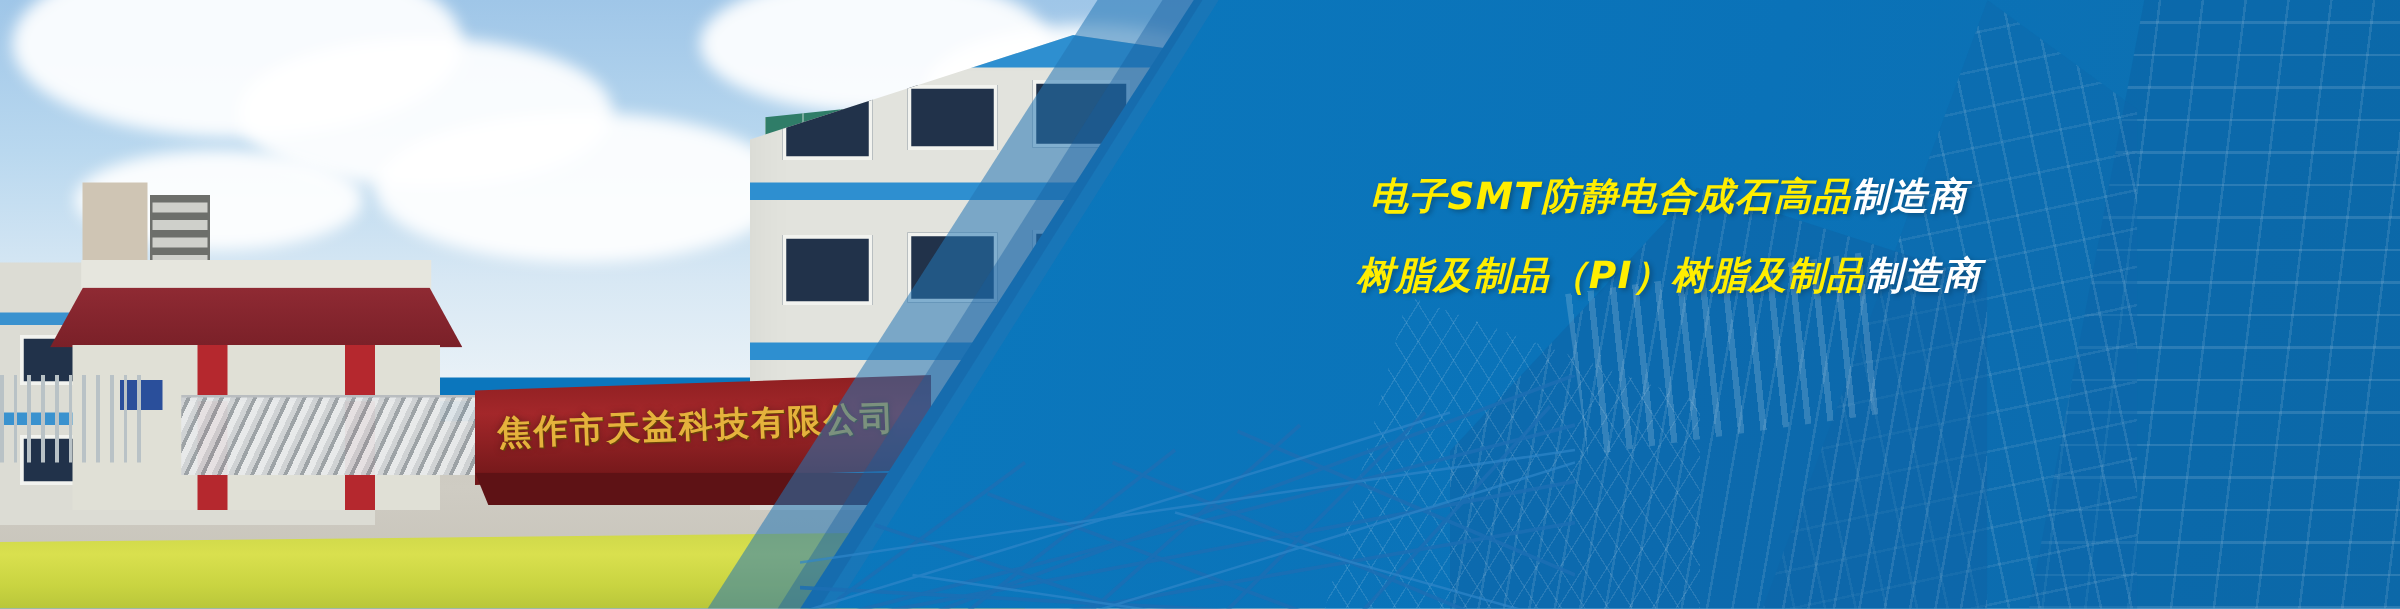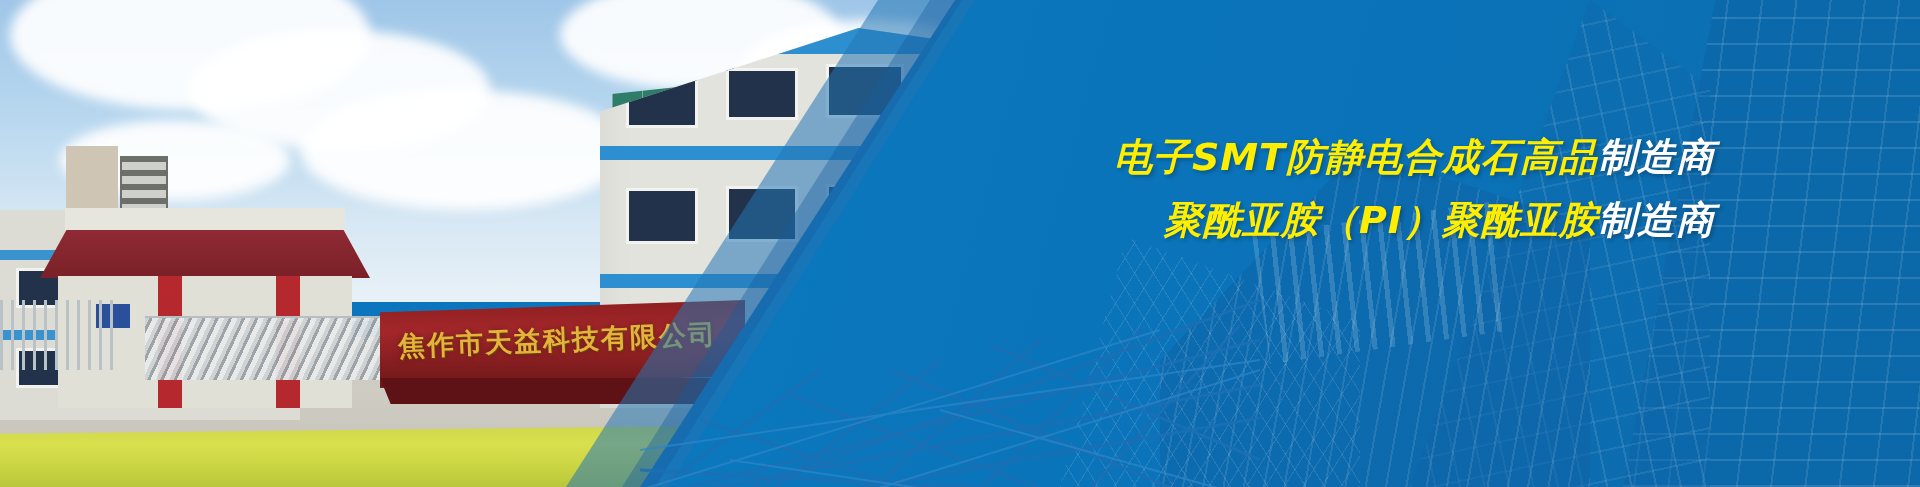--- a/index.html
+++ b/index.html
@@ -229,26 +229,25 @@
     left:955px;
     top:126px;
     width:760px;
     text-align:center;
     z-index:20;
   }
   .hline{
     font-family:"DejaVu Sans","Liberation Sans",sans-serif;
     font-weight:bold;
     font-style:italic;
-    font-size:38px;
+    font-size:30px;
     line-height:63px;
     white-space:nowrap;
     letter-spacing:1px;
     text-shadow:2px 2px 4px rgba(0,0,0,.28);
-    text-align:right;
   }
   .hl-y{color:#ffee00;}
   .hl-w{color:#ffffff;}
 </style>
 </head>
 <body>
 
 <div class="banner">
 
   <div class="photo">
@@ -355,17 +354,17 @@
         <path d="M300 110 L620 200"></path>
       </g>
     </svg>
   </div>
 
   <div class="headline">
     <div class="hline">
       <span class="hl-y">电子SMT防静电合成石高品</span><span class="hl-w">制造商</span>
     </div>
     <div class="hline">
-      <span class="hl-y">聚酰亚胺（PI）聚酰亚胺</span><span class="hl-w">制造商</span>
+      <span class="hl-y">树脂及制品（PI）树脂及制品</span><span class="hl-w">制造商</span>
     </div>
   </div>
 
 </div>
 
 </body></html>

